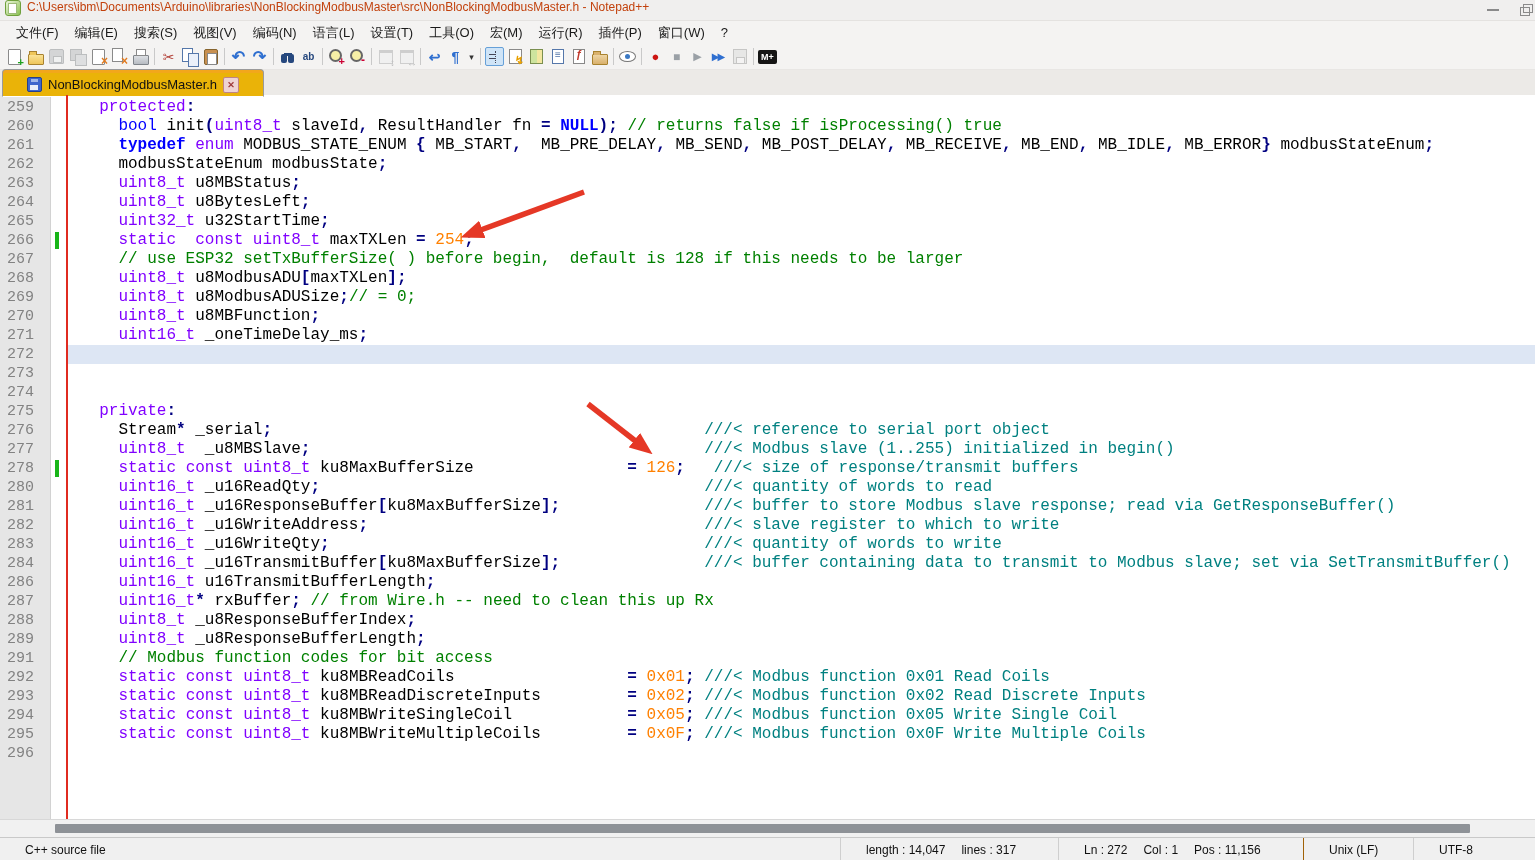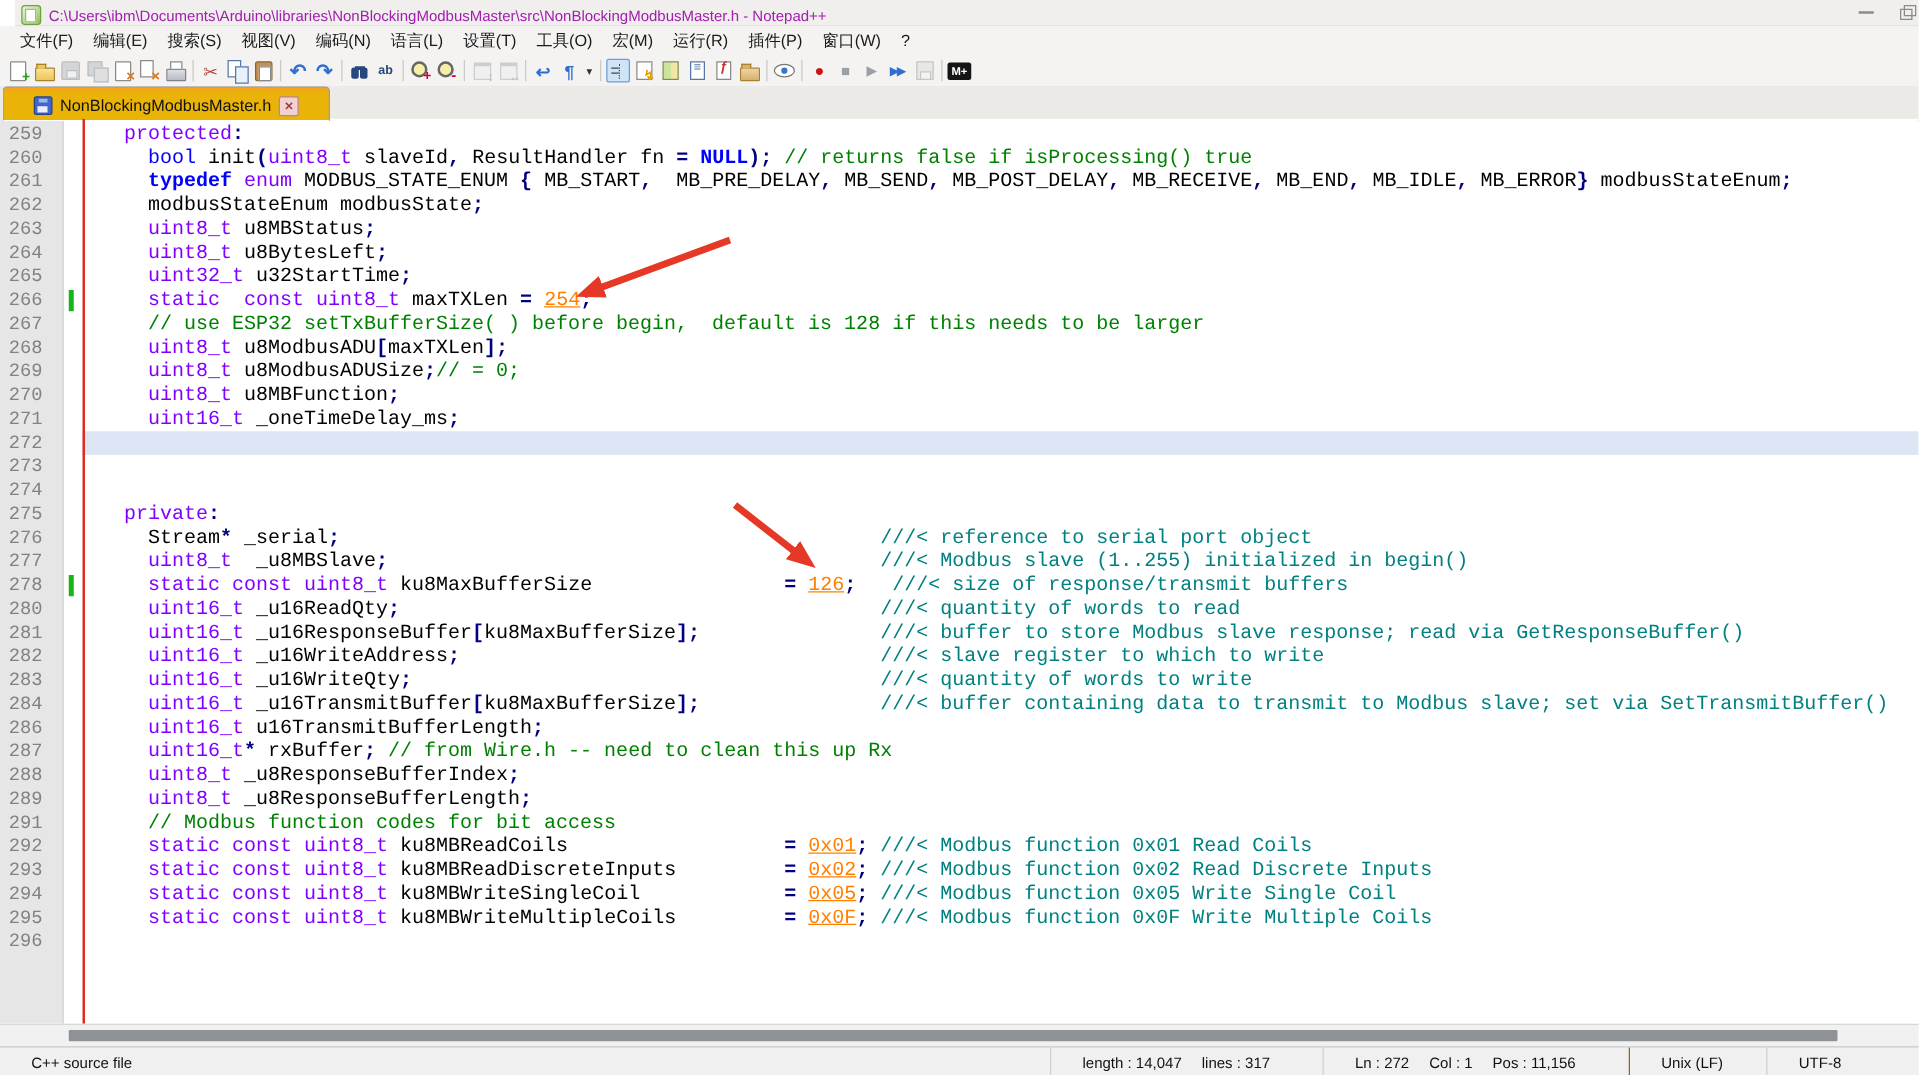--- a/index.html
+++ b/index.html
@@ -2,22 +2,22 @@
 <html style="--accent_tab: #F2A71B; --current_line_bg: #DDE6F4; --gutter_bg: #E6E6E6; --margin_line: #E02B20; --marker_green: #18B518; --kw: #0000FF; --type: #8000FF; --op: #000080; --num: #FF8000; --comment: #008000; --doc_comment: #008080; --annotation: #E53826;"><head>
 <meta charset="utf-8">
 <style>
   html,body{margin:0;padding:0;}
   body{
     width:1535px;height:860px;overflow:hidden;position:relative;
     background:#fff;font-family:"Liberation Sans",sans-serif;
     -webkit-font-smoothing:antialiased;
   }
   
-  .titlebar{height:20px;background:#F0EFEE;display:flex;align-items:flex-end;gap:6px;
-    padding-left:5px;font-size:12px;color:#a21caf;position:relative;border-bottom:1px solid #E4E2E0;margin-left:12px;}
+  .titlebar{height:20px;background:#F0EFEE;display:flex;align-items:flex-start;gap:6px;
+    padding-left:5px;font-size:12px;color:#c2410c;position:relative;border-bottom:1px solid #E4E2E0;}
   .np-logo{width:14px;height:14px;flex:none;background:linear-gradient(135deg,#EAF5D9,#8CC152);
     border:1px solid #6FA03C;border-radius:3px;position:relative;}
   .np-logo::after{content:"";position:absolute;left:2px;top:2px;width:7px;height:9px;background:#fff;border:1px solid #9DBB7A;}
   .win-controls{position:absolute;right:-6px;top:0;height:20px;display:flex;}
   .wc{width:32px;height:20px;display:flex;align-items:center;justify-content:center;position:relative;}
   .wc-min::before{content:"";width:12px;height:2px;background:#8a8a8a;}
   .wc-restore::before{content:"";position:absolute;width:8px;height:7px;border:1px solid #8a8a8a;background:#F0EFEE;left:11px;top:7px;}
   .wc-restore::after{content:"";position:absolute;width:8px;height:7px;border:1px solid #8a8a8a;left:14px;top:4px;}
   
   .menubar{height:23px;background:#F4F3F2;display:flex;align-items:center;padding-left:8px;font-size:13px;color:#1a1a1a;}
@@ -105,21 +105,21 @@
   .gutter{width:50px;flex:none;padding-left:7px;box-sizing:border-box;font-size:15px;color:#828282;}
   .markercol{width:16px;flex:none;position:relative;}
   .markercol.marked::before{content:"";position:absolute;left:5px;top:1px;bottom:1px;width:4px;background:var(--marker_green,#18B518);}
   .ltext{flex:1;white-space:pre;padding-left:14px;}
   .code-line.current .ltext{background:var(--current_line_bg,#DDE6F4);}
   .pln,.id{color:#000;}
   .kw{color:var(--kw,#0000FF);font-weight:bold;}
   .kwb{color:var(--kw,#0000FF);}
   .type{color:var(--type,#8000FF);}
   .op{color:var(--op,#000080);font-weight:bold;}
-  .num{color:var(--num,#FF8000);text-decoration:underline;}
+  .num{color:var(--num,#FF8000);}
   .cmt{color:var(--comment,#008000);}
   .doc{color:var(--doc_comment,#008080);}
   
   .overlay{position:absolute;left:0;top:0;width:1535px;height:860px;pointer-events:none;z-index:6;}
   
   .hscroll{position:absolute;left:0;top:819px;width:1535px;height:17px;background:#F1F1F1;border-top:1px solid #D8D8D8;}
   .hthumb{position:absolute;left:55px;top:4px;width:1415px;height:9px;background:#8E9297;border-radius:1px;}
   
   .statusbar{position:absolute;left:0;top:837px;width:1535px;height:23px;background:#F0F0F0;
     border-top:1px solid #C9C9C9;display:flex;align-items:center;font-size:12px;color:#111;}

